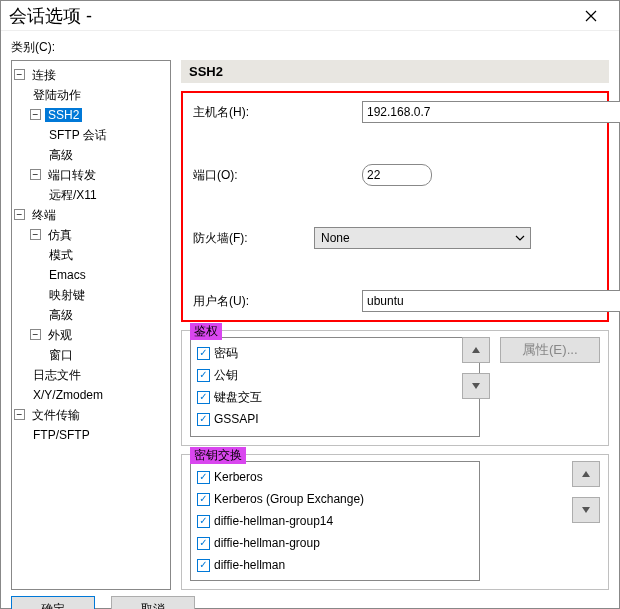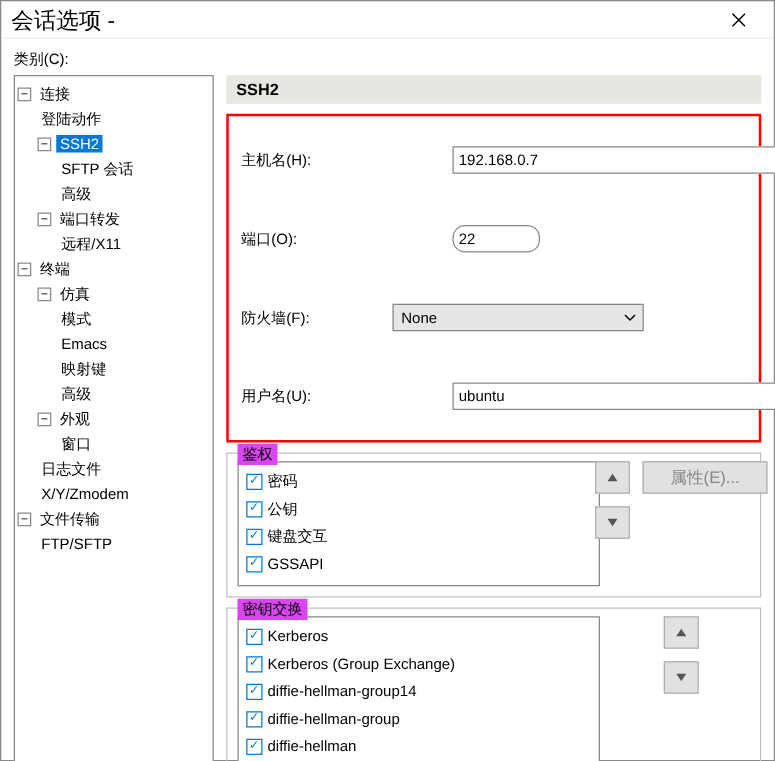--- a/index.html
+++ b/index.html
@@ -13,36 +13,36 @@
     .main-area { flex: 1; display: flex; gap: 10px; min-height: 0; }
     .tree-pane { width: 160px; border: 1px solid #888; background: #fff; overflow: auto; padding: 4px 2px; }
     .tree ul { list-style: none; padding-left: 16px; }
     .tree li { line-height: 20px; white-space: nowrap; position: relative; }
     .tree .toggle { display: inline-block; width: 11px; height: 11px; border: 1px solid #888; text-align: center; line-height: 9px; font-size: 10px; margin-right: 4px; cursor: default; background: #fff; position: relative; top: -1px; }
     .tree .leaf-gap { display:inline-block; width:0; }
     .tree .node-label { padding: 0 3px; cursor: default; }
     .tree .selected { background: #0078d7; color: #fff; }
     .right-pane { flex: 1; display: flex; flex-direction: column; gap: 8px; min-width: 0; }
     .section-header { background: #e8e6e1; padding: 4px 8px; font-weight: bold; font-size: 13px; border: none; }
-    .form-box { border: 2px solid #f00; padding: 24px 10px; display: grid; grid-template-columns: 80px 1fr; row-gap: 10px; column-gap: 12px; align-items: center; gap: 41px; }
+    .form-box { border: 2px solid #f00; padding: 8px 10px; display: grid; grid-template-columns: 80px 1fr; row-gap: 10px; column-gap: 12px; align-items: center; gap: 41px; }
     .form-label { white-space: nowrap; }
     .text-input { width: 100%; border: 1px solid #888; height: 22px; padding: 0 4px; font-size: 12px; font-family: inherit; margin-left: 48px; }
     .port-input { width: 70px; border-radius: 10px; }
-    .select-wrap { position: relative; width: 201px; }
+    .select-wrap { position: relative; width: 217px; }
     .select { width: 100%; height: 22px; border: 1px solid #888; background: #e6e6e6; padding: 0 20px 0 6px; font-size: 12px; text-align: left; display:flex; align-items:center; cursor: default; }
     .select-arrow { position: absolute; right: 6px; top: 50%; transform: translateY(-50%); pointer-events:none; }
     .fieldset { border: 1px solid #c0c0c0; padding: 6px 8px 8px 8px; position: relative; }
     .fieldset-row { display: flex; gap: 10px; align-items: flex-start; }
     .legend { position: absolute; top: -8px; left: 8px; background: #d946ef; padding: 0 4px; font-size: 12px; }
     .checklist { border: 1px solid #888; padding: 4px 6px; flex: 1; background: #fff; min-height: 100px; }
     .checklist.wide { min-height: 110px; }
     .chk-item { display: flex; align-items: center; gap: 4px; line-height: 22px; }
     .chk-box { width: 13px; height: 13px; border: 1px solid #0078d7; display: inline-flex; align-items: center; justify-content: center; background: #fff; }
     .chk-mark { color: #0078d7; font-size: 10px; line-height: 1; }
-    .side-controls { display: flex; flex-direction: column; gap: 10px; width: 110px; align-items: center; }
+    .side-controls { display: flex; flex-direction: column; gap: 10px; width: 110px; align-items: flex-end; }
     .up-down-group { display: flex; flex-direction: column; gap: 10px; }
     .arrow-btn { width: 28px; height: 26px; border: 1px solid #adadad; background: #e1e1e1; display: flex; align-items: center; justify-content: center; cursor: default; }
     .props-btn { width: 100px; height: 26px; border: 1px solid #adadad; background: #e1e1e1; color: #888; cursor: default; }
     .footer { display: flex; gap: 16px; padding: 6px 10px 10px 0; }
     .btn { width: 84px; height: 26px; border: 1px solid #adadad; background: #e1e1e1; cursor: default; font-family: inherit; font-size: 12px; }
     .btn.primary { border: 1px solid #0078d7; }
     svg { display: block; }
   </style>
 </head>
 <body>

